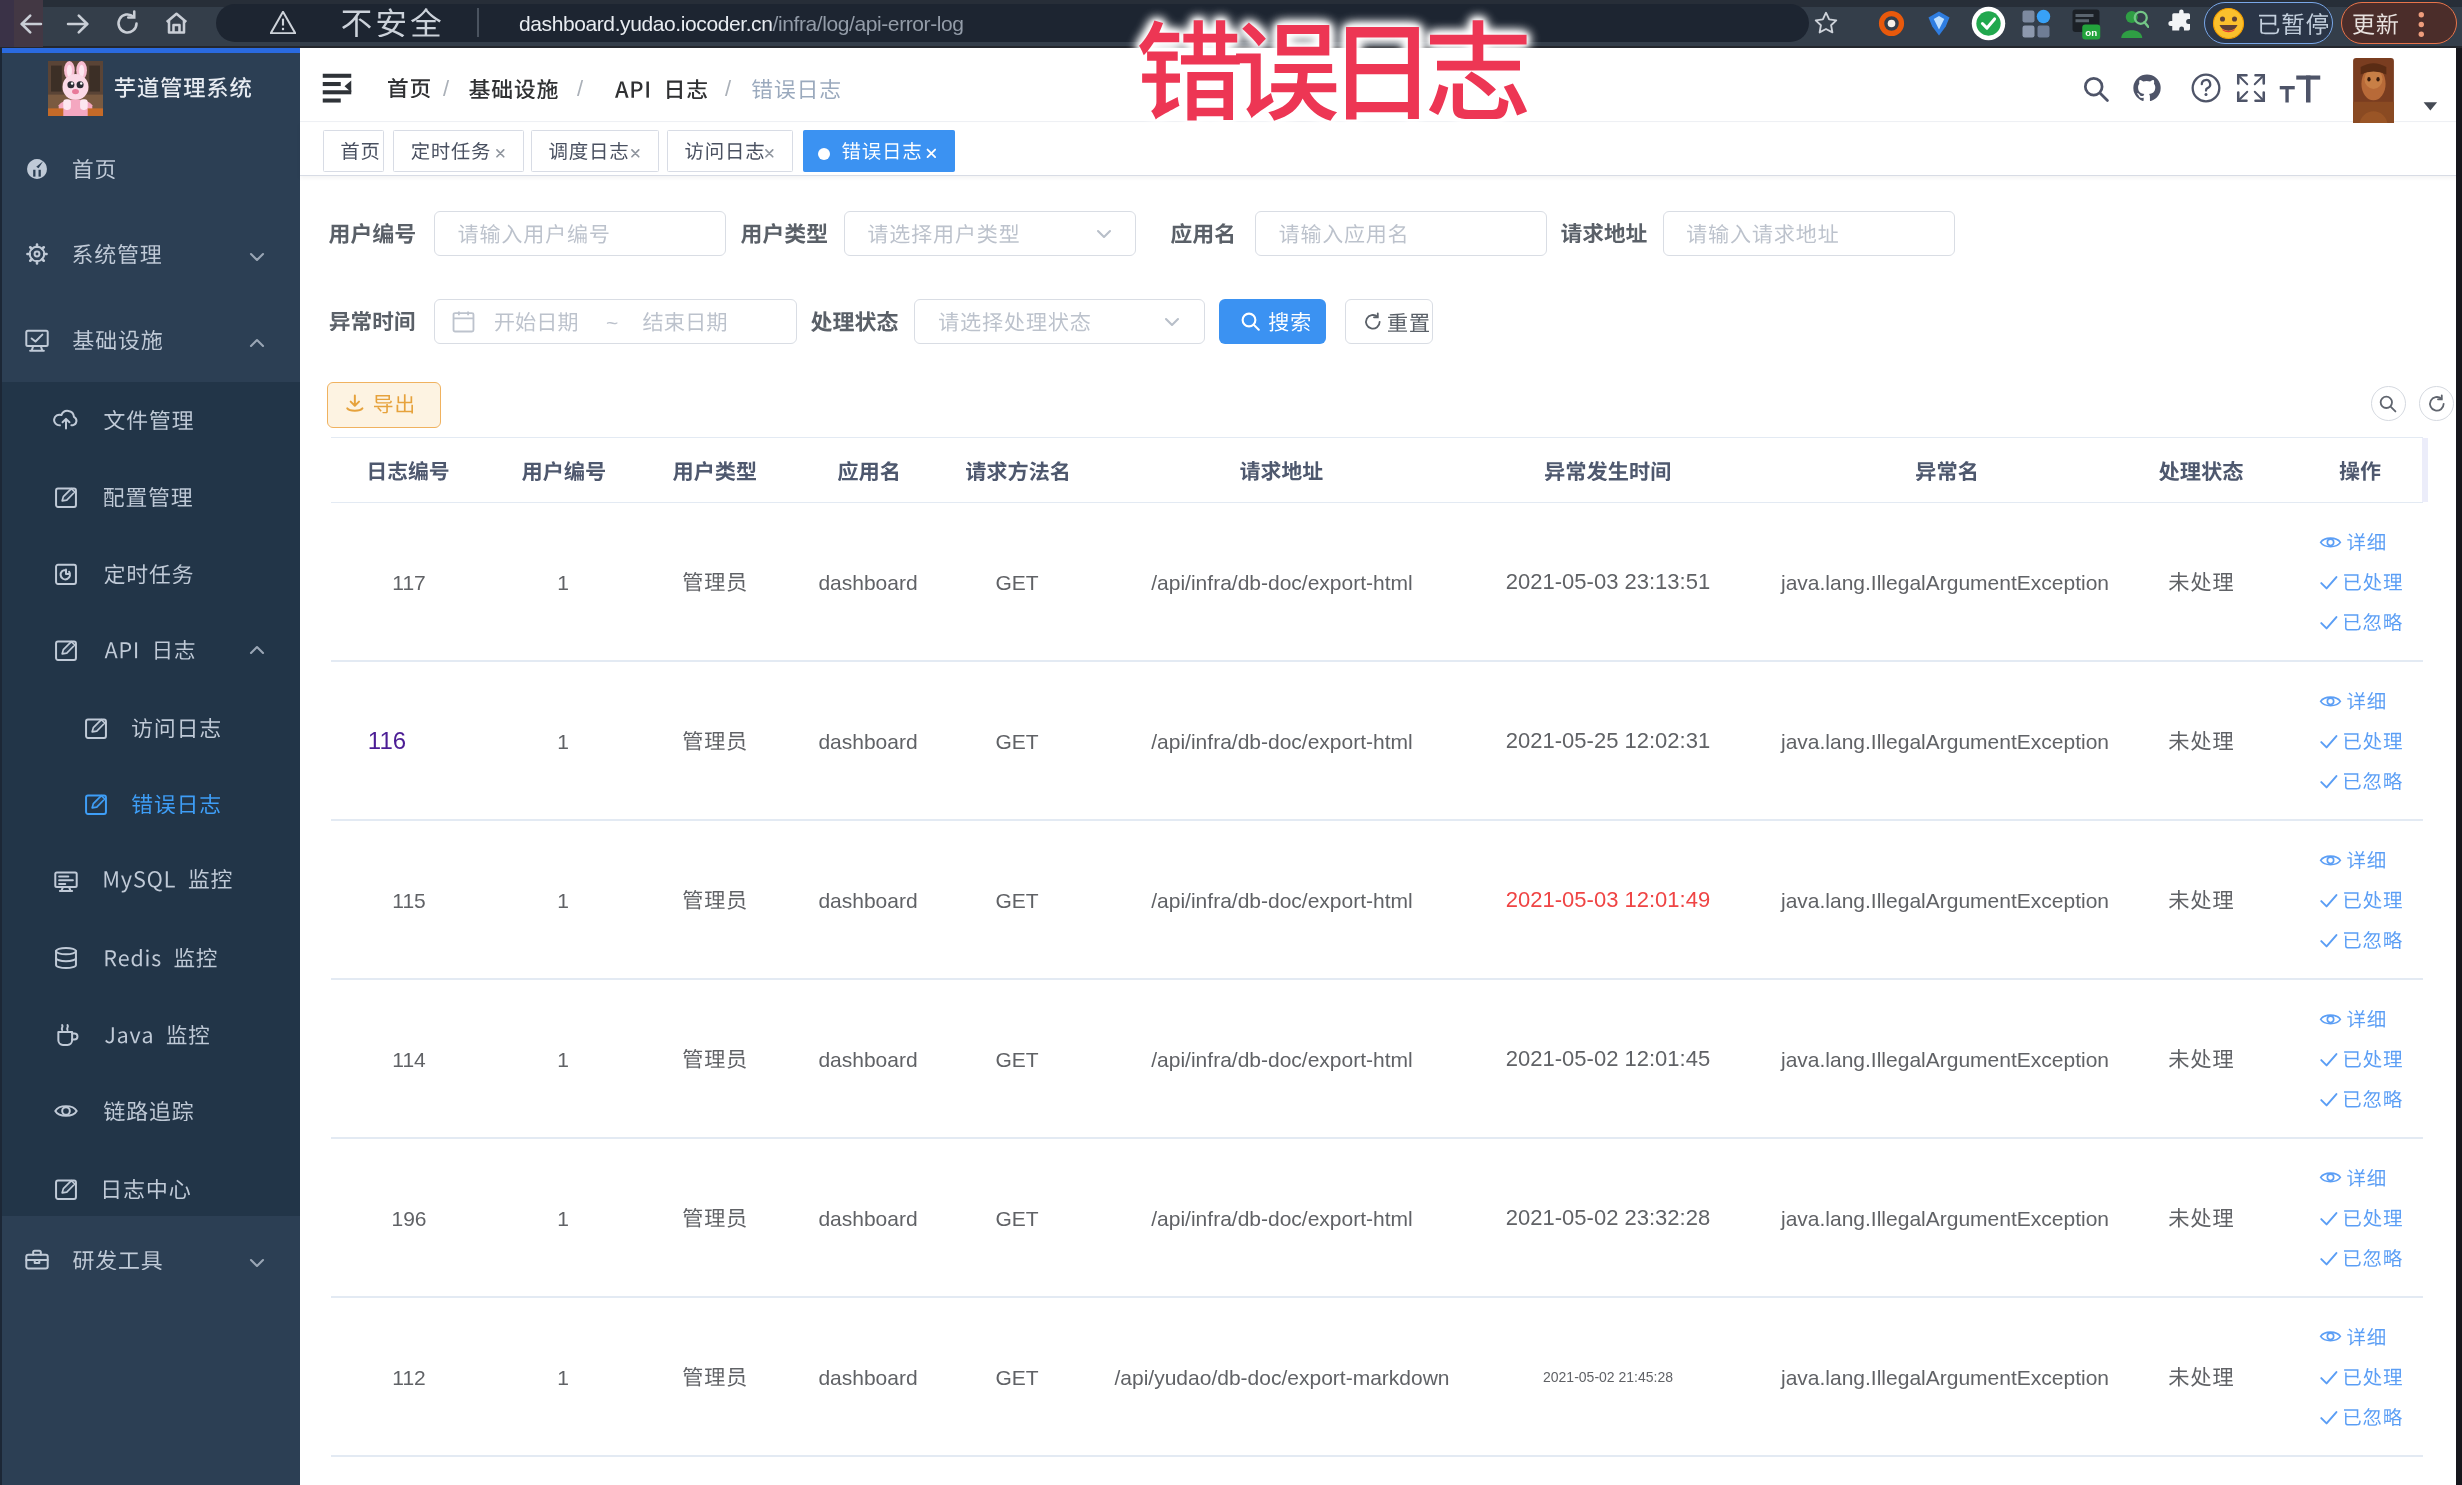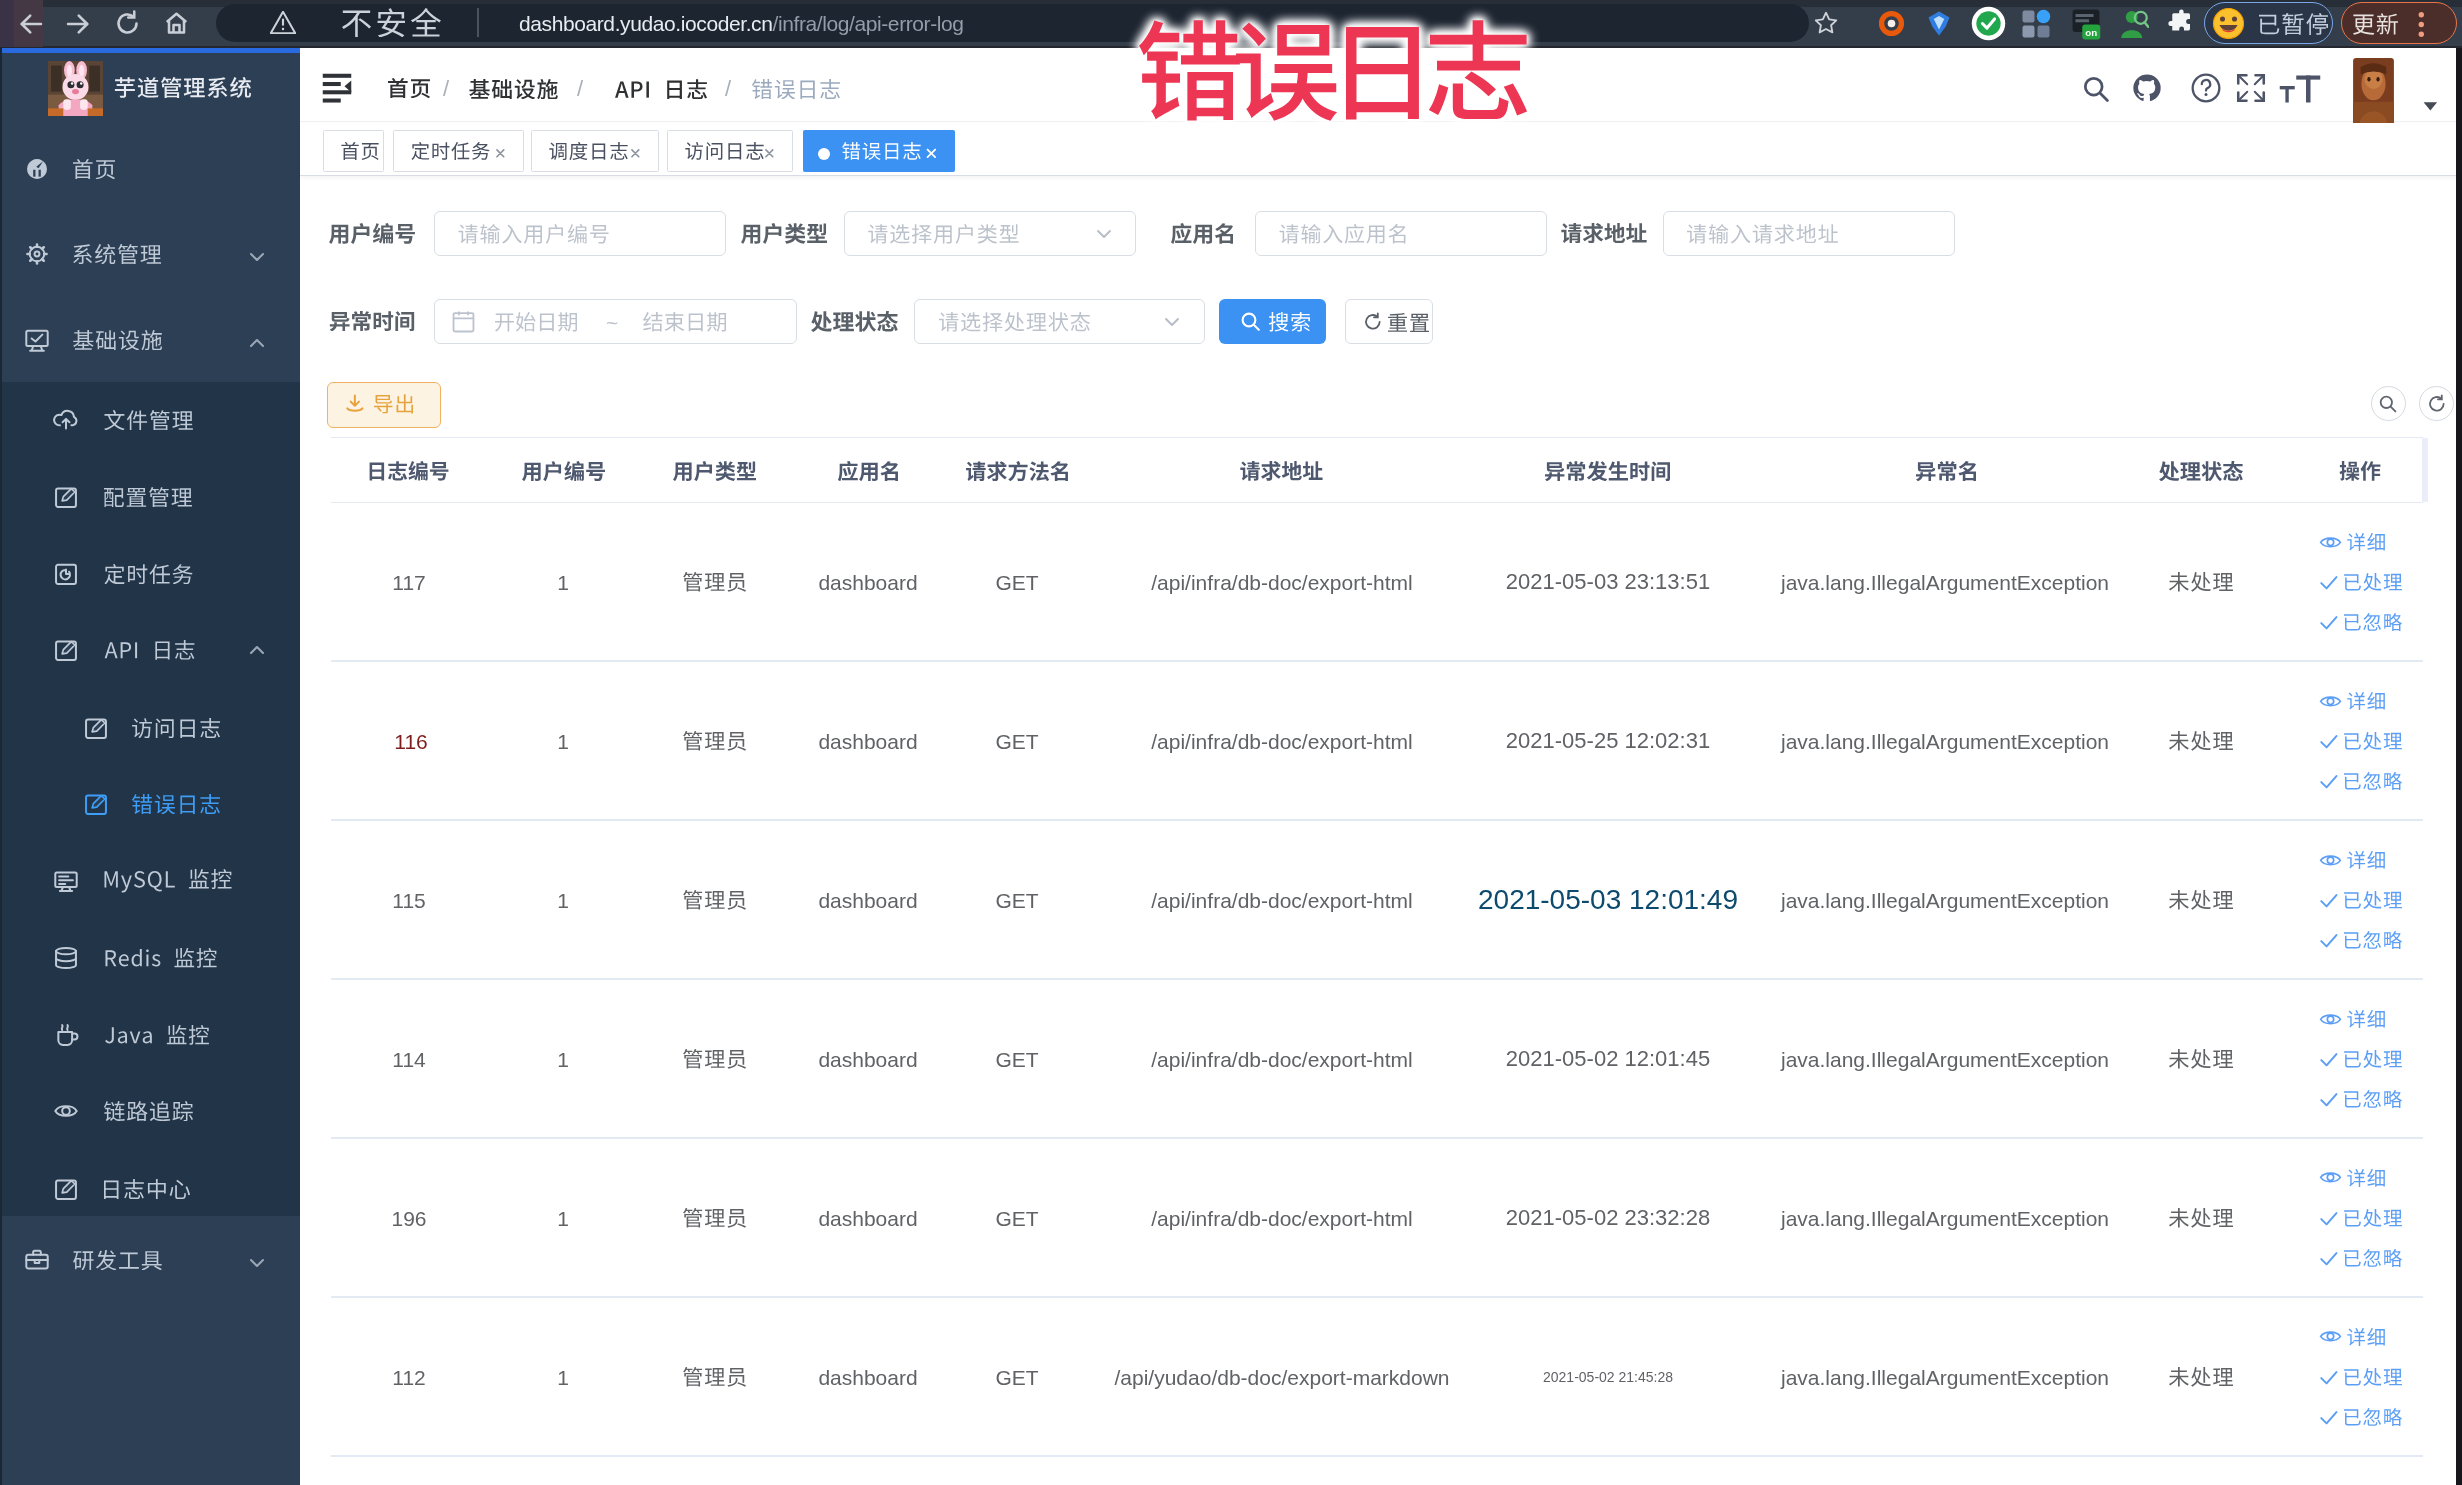--- a/index.html
+++ b/index.html
@@ -669,21 +669,21 @@
     </svg></div>
 <svg class="abs" style="left:2319px;top:614px" width="19.7" height="16.7" viewBox="0 0 26 22" fill="none" stroke="#5b9ef5" stroke-width="2.6" stroke-linecap="round" stroke-linejoin="round">
     <path d="M3 12 L10 19 L23 4"></path>
   </svg>
 <div style="position:absolute;left:2344px;top:613px;line-height:0;"><svg width="58" height="18" viewBox="0 0 77.2 23.9" fill="#5b9ef5" xmlns="http://www.w3.org/2000/svg">
       <path transform="translate(-2.4 21.9) scale(0.02600 -0.02600)" d="M93 778V703H747V440H222V605H146V102C146 -22 197 -52 359 -52C397 -52 695 -52 735 -52C900 -52 933 3 952 187C930 191 896 204 876 218C862 57 845 22 736 22C668 22 408 22 355 22C245 22 222 37 222 101V366H747V316H825V778Z"></path>
       <path transform="translate(24.6 21.9) scale(0.02600 -0.02600)" d="M263 239V37C263 -45 293 -66 407 -66C431 -66 611 -66 636 -66C732 -66 756 -34 766 96C745 100 714 112 697 124C692 17 684 2 631 2C592 2 441 2 411 2C348 2 337 8 337 38V239ZM756 214C803 145 854 50 873 -9L946 16C925 76 873 168 824 236ZM134 237C116 162 82 67 40 7L108 -22C148 39 179 138 198 215ZM429 249C477 200 533 132 558 87L622 123C596 167 539 233 490 281ZM295 841C242 727 151 617 53 548C72 537 102 514 116 501C170 544 224 600 272 664H404C342 549 245 451 135 387C152 375 179 348 190 334C306 410 414 526 484 664H618C561 520 468 401 351 324C368 313 396 287 408 274C531 363 632 498 694 664H800C786 459 771 378 750 356C741 345 731 344 714 344C696 344 651 345 602 349C614 330 622 300 624 279C672 276 720 276 746 278C776 280 795 287 814 309C845 343 861 439 877 698C878 709 880 732 880 732H319C336 761 353 790 367 820Z"></path>
       <path transform="translate(51.6 21.9) scale(0.02600 -0.02600)" d="M610 844C566 736 493 634 408 566V781H76V39H135V129H408V282C418 269 428 254 434 243L482 265V-75H553V-41H831V-73H904V269L937 254C948 273 969 302 985 317C895 349 815 400 749 457C819 529 878 615 916 712L867 737L854 734H637C653 763 668 793 681 824ZM135 715H214V498H135ZM135 195V434H214V195ZM348 434V195H266V434ZM348 498H266V715H348ZM408 308V537C422 525 438 510 446 500C480 528 513 561 544 599C571 553 607 505 649 459C575 394 490 342 408 308ZM553 26V219H831V26ZM818 669C787 610 746 555 698 505C651 554 613 605 586 654L596 669ZM523 286C584 319 644 361 699 409C748 363 806 320 870 286Z"></path>
     </svg></div>
 <div class="abs" style="left:331px;top:819px;width:2092px;height:1.5px;background:#e3eaf3"></div>
-<div class="lat" style="left:411px;top:741px;transform:translate(-50%,-50%);font-size:21px;color:#7f1d1d;letter-spacing:0px">116</div>
+<div class="lat" style="left:387px;top:741px;transform:translate(-50%,-50%);font-size:24px;color:#4c1d95;letter-spacing:0px">116</div>
 <div class="lat" style="left:563px;top:741px;transform:translate(-50%,-50%);font-size:21px;color:#606266;letter-spacing:0px">1</div>
 <div style="position:absolute;left:683px;top:731px;line-height:0;"><svg width="63" height="19.7" viewBox="0 0 83.0 26.0" fill="#606266" xmlns="http://www.w3.org/2000/svg">
       <path transform="translate(-1.2 23.6) scale(0.02800 -0.02800)" d="M211 438V-81H287V-47H771V-79H845V168H287V237H792V438ZM771 12H287V109H771ZM440 623C451 603 462 580 471 559H101V394H174V500H839V394H915V559H548C539 584 522 614 507 637ZM287 380H719V294H287ZM167 844C142 757 98 672 43 616C62 607 93 590 108 580C137 613 164 656 189 703H258C280 666 302 621 311 592L375 614C367 638 350 672 331 703H484V758H214C224 782 233 806 240 830ZM590 842C572 769 537 699 492 651C510 642 541 626 554 616C575 640 595 669 612 702H683C713 665 742 618 755 589L816 616C805 640 784 672 761 702H940V758H638C648 781 656 805 663 829Z"></path>
       <path transform="translate(27.8 23.6) scale(0.02800 -0.02800)" d="M476 540H629V411H476ZM694 540H847V411H694ZM476 728H629V601H476ZM694 728H847V601H694ZM318 22V-47H967V22H700V160H933V228H700V346H919V794H407V346H623V228H395V160H623V22ZM35 100 54 24C142 53 257 92 365 128L352 201L242 164V413H343V483H242V702H358V772H46V702H170V483H56V413H170V141C119 125 73 111 35 100Z"></path>
       <path transform="translate(56.8 23.6) scale(0.02800 -0.02800)" d="M268 730H735V616H268ZM190 795V551H817V795ZM455 327V235C455 156 427 49 66 -22C83 -38 106 -67 115 -84C489 0 535 129 535 234V327ZM529 65C651 23 815 -42 898 -84L936 -20C850 21 685 82 566 120ZM155 461V92H232V391H776V99H856V461Z"></path>
     </svg></div>
 <div class="lat" style="left:868px;top:741px;transform:translate(-50%,-50%);font-size:21px;color:#606266;letter-spacing:0px">dashboard</div>
 <div class="lat" style="left:1017px;top:741px;transform:translate(-50%,-50%);font-size:21px;color:#606266;letter-spacing:0px">GET</div>
 <div class="lat" style="left:1282px;top:741px;transform:translate(-50%,-50%);font-size:21px;color:#606266;letter-spacing:0px">/api/infra/db-doc/export-html</div>
 <div class="lat" style="left:1608px;top:741px;transform:translate(-50%,-50%);font-size:22px;color:#606266;letter-spacing:0px">2021-05-25 12:02:31</div>
@@ -721,21 +721,21 @@
 <div class="lat" style="left:409px;top:900px;transform:translate(-50%,-50%);font-size:21px;color:#606266;letter-spacing:0px">115</div>
 <div class="lat" style="left:563px;top:900px;transform:translate(-50%,-50%);font-size:21px;color:#606266;letter-spacing:0px">1</div>
 <div style="position:absolute;left:683px;top:890px;line-height:0;"><svg width="63" height="19.7" viewBox="0 0 83.0 26.0" fill="#606266" xmlns="http://www.w3.org/2000/svg">
       <path transform="translate(-1.2 23.6) scale(0.02800 -0.02800)" d="M211 438V-81H287V-47H771V-79H845V168H287V237H792V438ZM771 12H287V109H771ZM440 623C451 603 462 580 471 559H101V394H174V500H839V394H915V559H548C539 584 522 614 507 637ZM287 380H719V294H287ZM167 844C142 757 98 672 43 616C62 607 93 590 108 580C137 613 164 656 189 703H258C280 666 302 621 311 592L375 614C367 638 350 672 331 703H484V758H214C224 782 233 806 240 830ZM590 842C572 769 537 699 492 651C510 642 541 626 554 616C575 640 595 669 612 702H683C713 665 742 618 755 589L816 616C805 640 784 672 761 702H940V758H638C648 781 656 805 663 829Z"></path>
       <path transform="translate(27.8 23.6) scale(0.02800 -0.02800)" d="M476 540H629V411H476ZM694 540H847V411H694ZM476 728H629V601H476ZM694 728H847V601H694ZM318 22V-47H967V22H700V160H933V228H700V346H919V794H407V346H623V228H395V160H623V22ZM35 100 54 24C142 53 257 92 365 128L352 201L242 164V413H343V483H242V702H358V772H46V702H170V483H56V413H170V141C119 125 73 111 35 100Z"></path>
       <path transform="translate(56.8 23.6) scale(0.02800 -0.02800)" d="M268 730H735V616H268ZM190 795V551H817V795ZM455 327V235C455 156 427 49 66 -22C83 -38 106 -67 115 -84C489 0 535 129 535 234V327ZM529 65C651 23 815 -42 898 -84L936 -20C850 21 685 82 566 120ZM155 461V92H232V391H776V99H856V461Z"></path>
     </svg></div>
 <div class="lat" style="left:868px;top:900px;transform:translate(-50%,-50%);font-size:21px;color:#606266;letter-spacing:0px">dashboard</div>
 <div class="lat" style="left:1017px;top:900px;transform:translate(-50%,-50%);font-size:21px;color:#606266;letter-spacing:0px">GET</div>
 <div class="lat" style="left:1282px;top:900px;transform:translate(-50%,-50%);font-size:21px;color:#606266;letter-spacing:0px">/api/infra/db-doc/export-html</div>
-<div class="lat" style="left:1608px;top:900px;transform:translate(-50%,-50%);font-size:28px;color:#0c4a6e;letter-spacing:0px">2021-05-03 12:01:49</div>
+<div class="lat" style="left:1608px;top:900px;transform:translate(-50%,-50%);font-size:22px;color:#ef4444;letter-spacing:0px">2021-05-03 12:01:49</div>
 <div class="lat" style="left:1945px;top:900px;transform:translate(-50%,-50%);font-size:21px;color:#606266;letter-spacing:0px">java.lang.IllegalArgumentException</div>
 <div style="position:absolute;left:2169px;top:890px;line-height:0;"><svg width="64" height="19.7" viewBox="0 0 84.1 25.8" fill="#606266" xmlns="http://www.w3.org/2000/svg">
       <path transform="translate(-1.0 23.5) scale(0.02800 -0.02800)" d="M459 839V676H133V602H459V429H62V355H416C326 226 174 101 34 39C51 24 76 -5 89 -24C221 44 362 163 459 296V-80H538V300C636 166 778 42 911 -25C924 -5 949 25 966 40C826 101 673 226 581 355H942V429H538V602H874V676H538V839Z"></path>
       <path transform="translate(28.0 23.5) scale(0.02800 -0.02800)" d="M426 612C407 471 372 356 324 262C283 330 250 417 225 528C234 555 243 583 252 612ZM220 836C193 640 131 451 52 347C72 337 99 317 113 305C139 340 163 382 185 430C212 334 245 256 284 194C218 95 134 25 34 -23C53 -34 83 -64 96 -81C188 -34 267 34 332 127C454 -17 615 -49 787 -49H934C939 -27 952 10 965 29C926 28 822 28 791 28C637 28 486 56 373 192C441 314 488 470 510 670L461 684L446 681H270C281 725 291 771 299 817ZM615 838V102H695V520C763 441 836 347 871 285L937 326C892 398 797 511 721 594L695 579V838Z"></path>
       <path transform="translate(57.0 23.5) scale(0.02800 -0.02800)" d="M476 540H629V411H476ZM694 540H847V411H694ZM476 728H629V601H476ZM694 728H847V601H694ZM318 22V-47H967V22H700V160H933V228H700V346H919V794H407V346H623V228H395V160H623V22ZM35 100 54 24C142 53 257 92 365 128L352 201L242 164V413H343V483H242V702H358V772H46V702H170V483H56V413H170V141C119 125 73 111 35 100Z"></path>
     </svg></div>
 <svg class="abs" style="left:2319px;top:852px" width="23" height="16.7" viewBox="0 0 30 22" fill="none" stroke="#5b9ef5" stroke-width="2.2">
     <path d="M2 11 C7 3.5 23 3.5 28 11 C23 18.5 7 18.5 2 11 Z"></path>
     <circle cx="15" cy="11" r="4.2"></circle>
   </svg>

